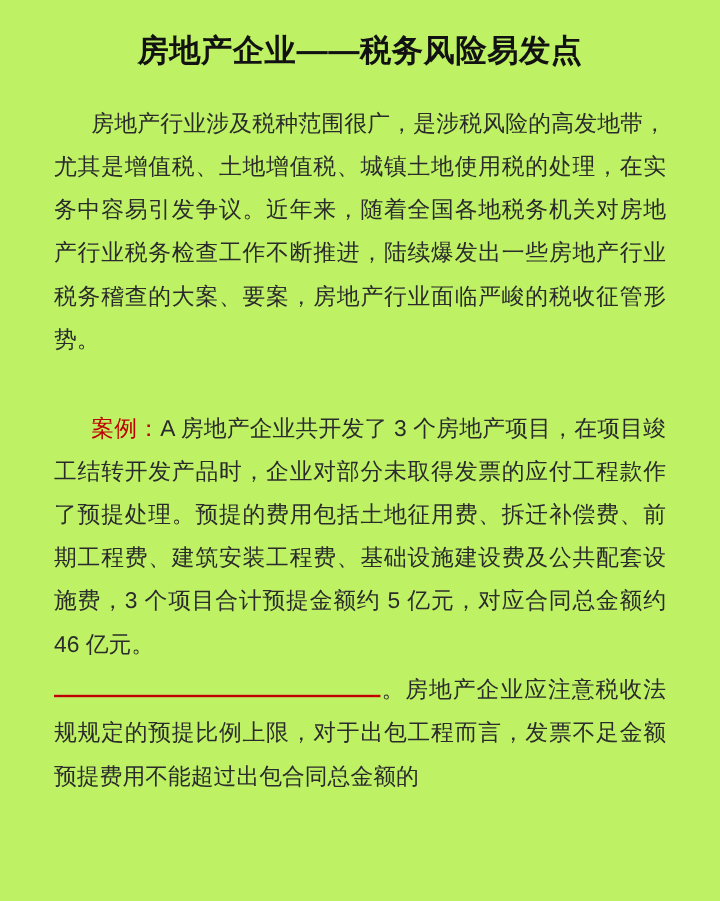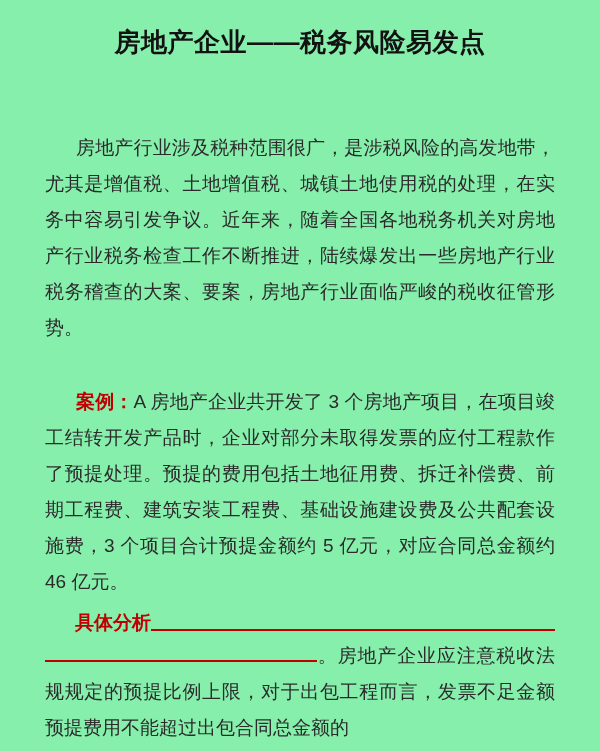--- a/index.html
+++ b/index.html
@@ -1,20 +1,20 @@
 <!DOCTYPE html>
 <html><head>
 <meta charset="utf-8">
 <style>
   html, body { margin: 0; padding: 0; background: #ffffff; }
   .page {
     position: relative;
     width: 600px;
     height: 751px;
-    background: #86efac;
+    background: #bef264;
     box-sizing: border-box;
     padding: 22px 45px 0 45px;
     overflow: hidden;
     font-family: "Liberation Sans", sans-serif;
     color: #262626;
   }
   .doc-title {
     margin: 0;
     font-size: 26px;
     line-height: 40px;
@@ -25,31 +25,31 @@
     white-space: nowrap;
   }
   .body-par {
     margin: 0;
     font-size: 19px;
     line-height: 36px;
     text-align: justify;
     color: #2b2b2b;
   }
   .indent { text-indent: 31px; }
-  .intro-par { margin-top: 68px; }
+  .intro-par { margin-top: 24px; }
   .section-heading {
     margin: 28px 0 0 0;
     font-size: 21px;
     line-height: 32px;
     font-weight: 700;
     color: #0b0bce;
   }
   .case-par { margin-top: 38px; }
   .red { color: #c00000; }
-  .bold { font-weight: 700; }
+  .bold { font-weight: 400; }
   .analysis { margin-top: 2px; }
   .ana-line1 {
     display: flex;
     align-items: flex-end;
     height: 36px;
   }
   .ana-label {
     padding-left: 30px;
     font-size: 19px;
     line-height: 30px;
@@ -78,22 +78,18 @@
 
   <h1 class="doc-title">房地产企业——税务风险易发点</h1>
 
   <p class="body-par indent intro-par">房地产行业涉及税种范围很广，是涉税风险的高发地带，尤其是增值税、土地增值税、城镇土地使用税的处理，在实务中容易引发争议。近年来，随着全国各地税务机关对房地产行业税务检查工作不断推进，陆续爆发出一些房地产行业税务稽查的大案、要案，房地产行业面临严峻的税收征管形势。</p>
 
 
   <p class="body-par indent case-par"><span class="red bold">案例：</span><span>A 房地产企业共开发了 3 个房地产项目，在项目竣工结转开发产品时，企业对部分未取得发票的应付工程款作了预提处理。预提的费用包括土地征用费、拆迁补偿费、前期工程费、建筑安装工程费、基础设施建设费及公共配套设施费，3 个项目合计预提金额约 5 亿元，对应合同总金额约 46 亿元。</span></p>
 
   <div class="analysis">
 
-    <div class="ana-line1">
-      <span class="ana-label">具体分析</span>
-      <span class="uline-fill"></span>
-    </div>
 
     <p class="body-par ana-body"><span class="uline-seg"></span><span>。房地产企业应注意税收法规规定的预提比例上限，对于出包工程而言，发票不足金额预提费用不能超过出包合同总金额的 </span></p>
 
   </div>
 
 </div>
 
 </body></html>

